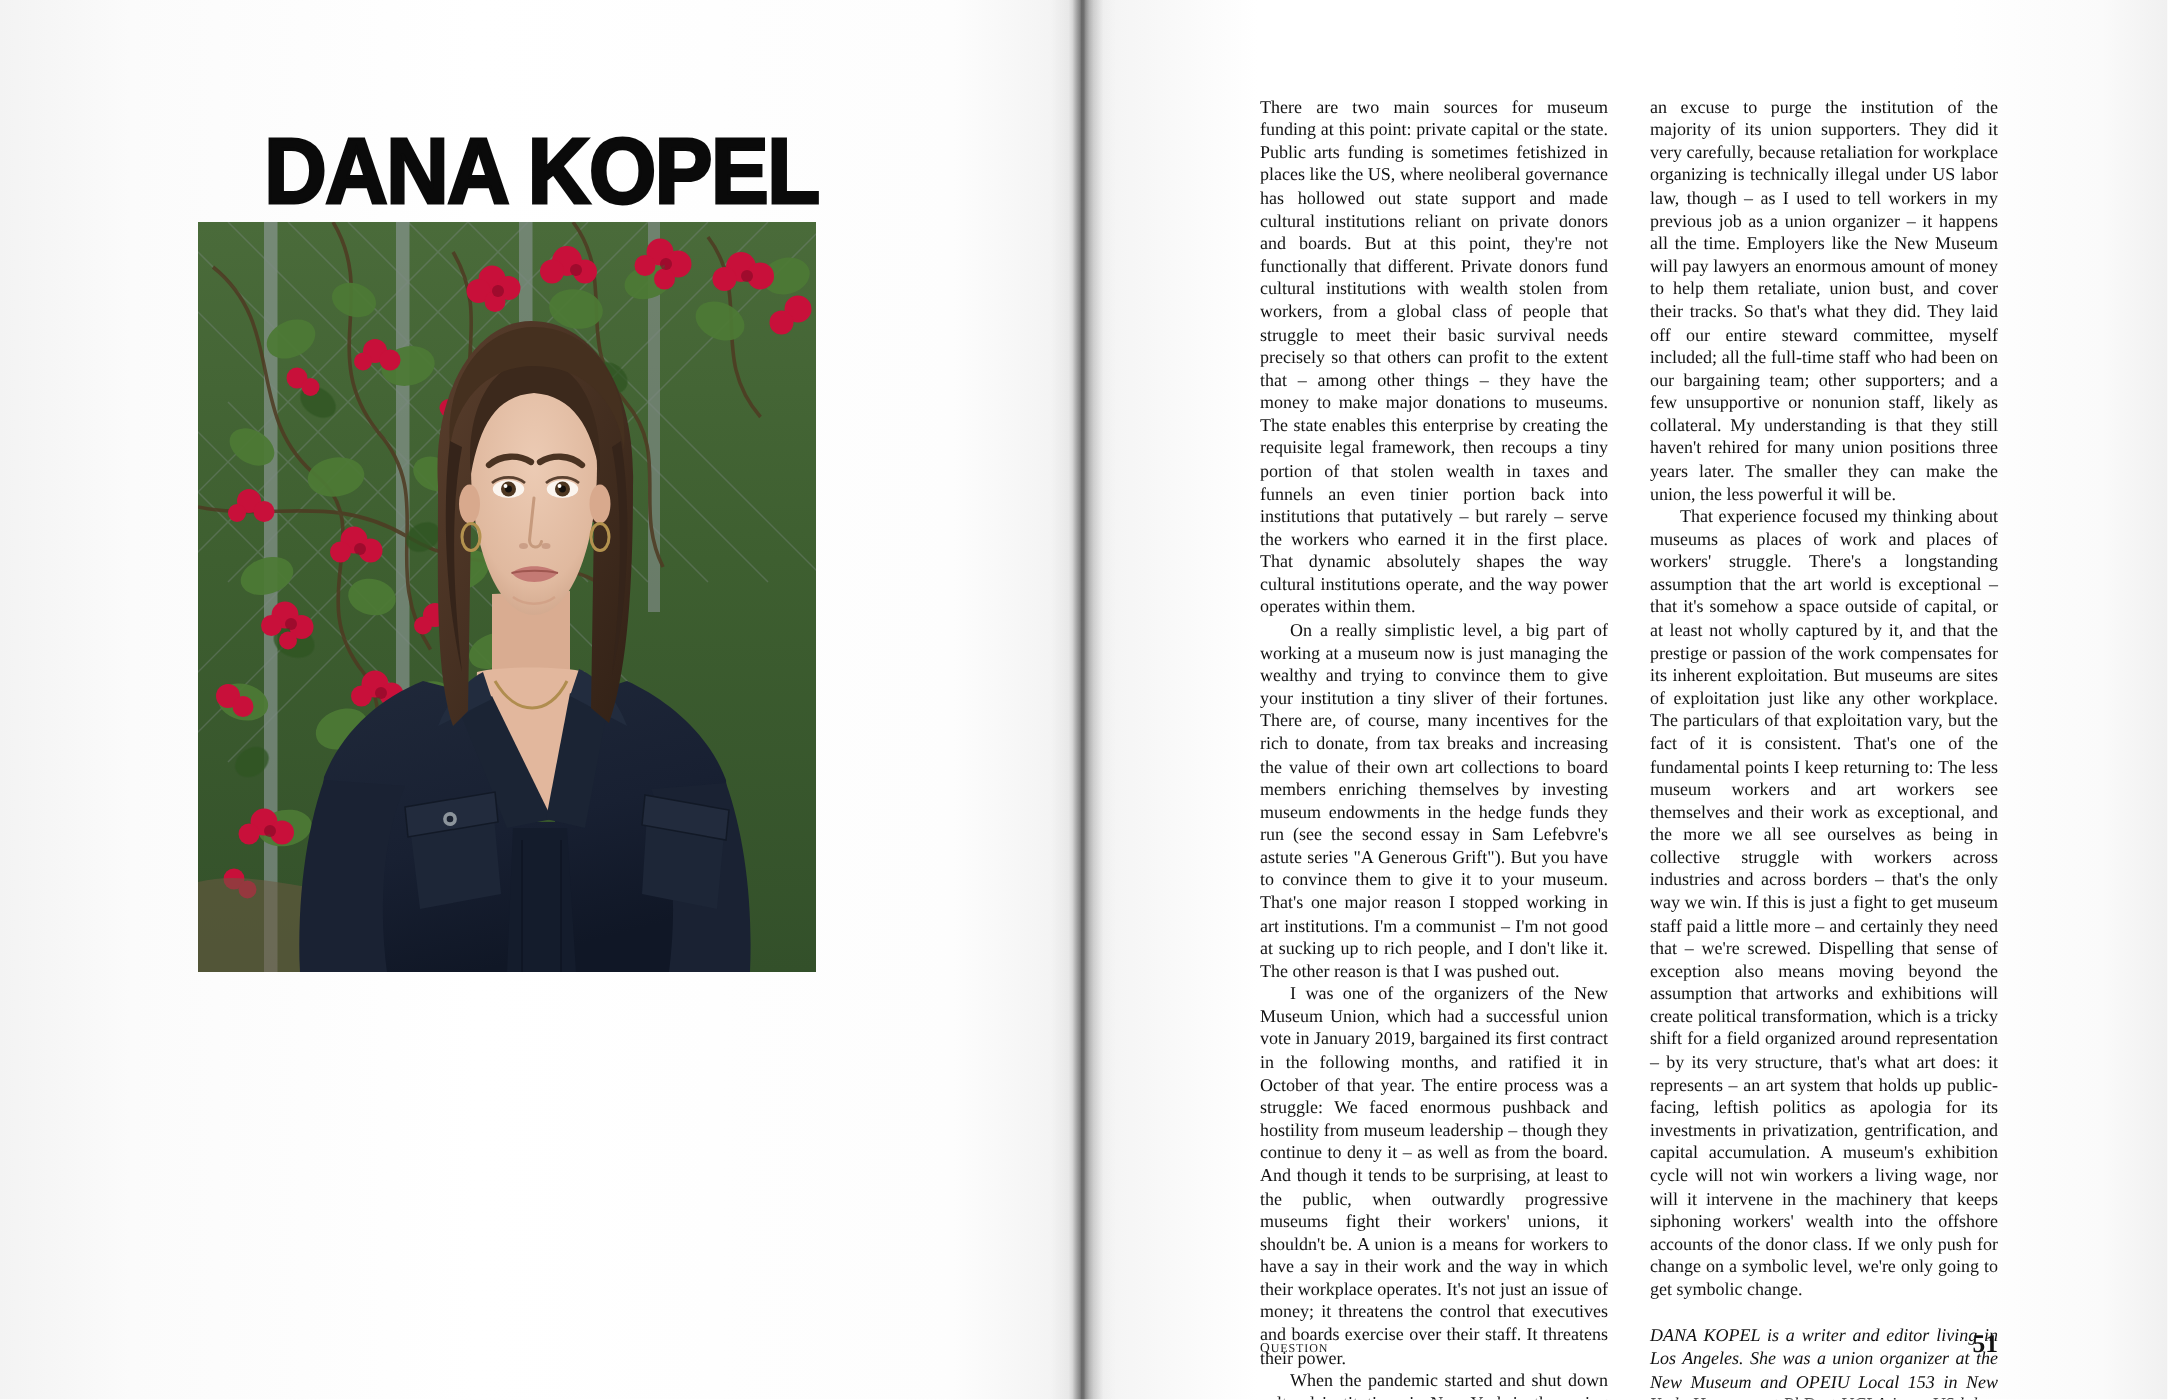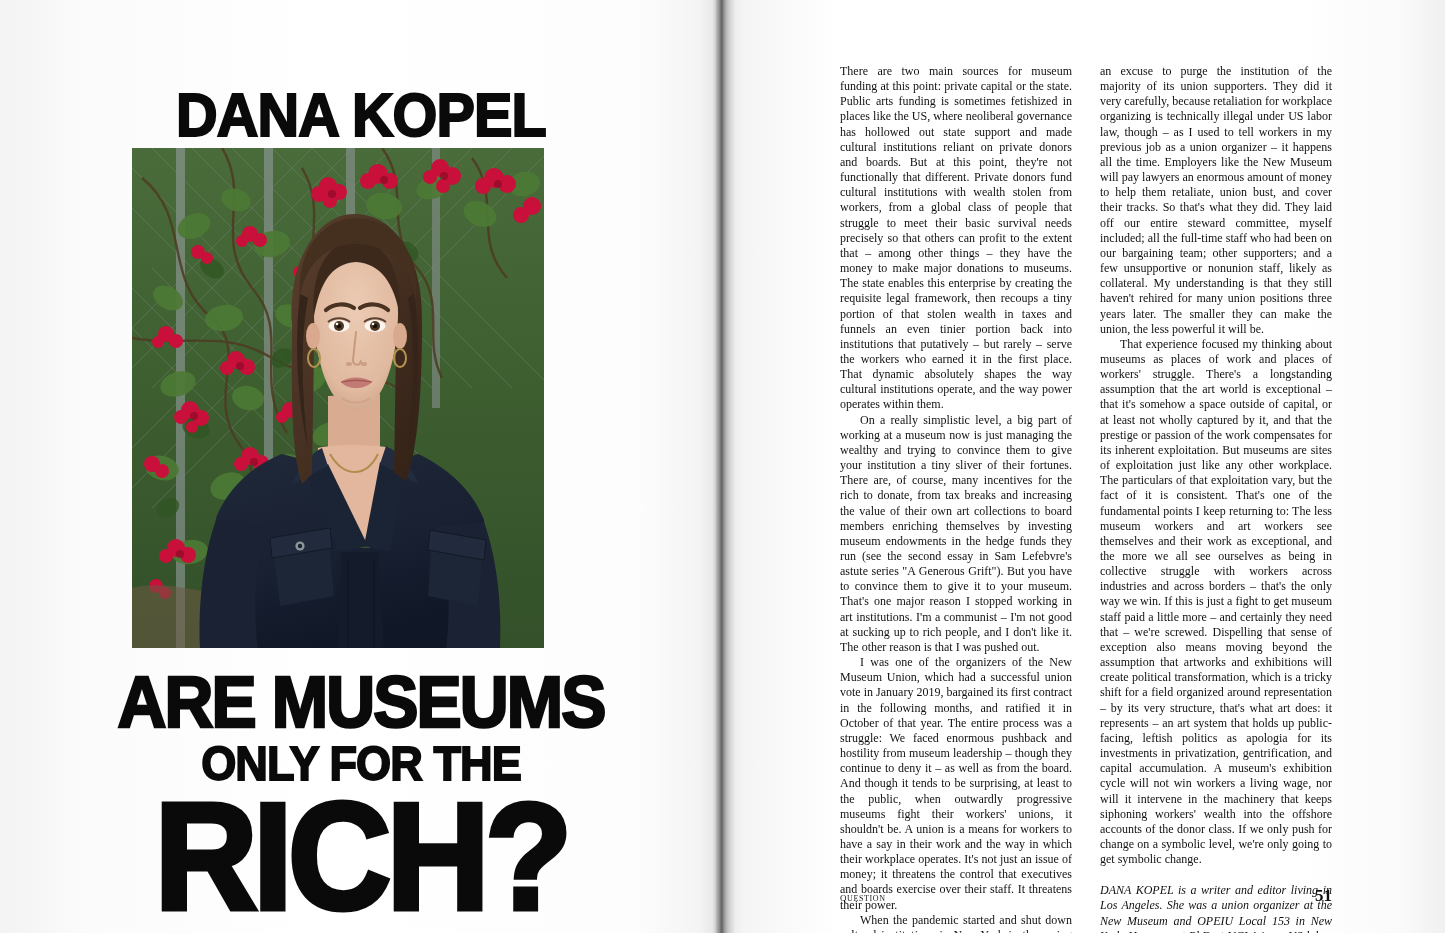--- a/index.html
+++ b/index.html
@@ -456,25 +456,20 @@
         <ellipse cx="217" cy="216" rx="3" ry="2" fill="#c0917a" opacity="0.7"></ellipse>
         <ellipse cx="232" cy="216" rx="3" ry="2" fill="#c0917a" opacity="0.7"></ellipse>
 
         <path d="M209 234 C216 228 232 228 240 234 C232 242 216 242 209 234 Z" fill="#c47a74"></path>
         <path d="M209 234 C218 232 231 232 240 234" stroke="#9e564f" stroke-width="1.2" fill="none"></path>
 
         <path d="M210 250 C218 256 230 256 238 250" stroke="#cf9d82" stroke-width="1.6" fill="none" opacity="0.7"></path>
       </svg>
     </div>
 
-    <div class="headline-block">
-      <div class="hl hl-1">ARE MUSEUMS</div>
-      <div class="hl hl-2">ONLY FOR THE</div>
-      <div class="hl hl-3">RICH?</div>
-    </div>
   </div>
 
   <div class="page-right">
     <div class="columns">
 
       <div class="col">
         <p>There are two main sources for museum funding at this point: private capital or the state. Public arts funding is sometimes fetishized in places like the US, where neoliberal governance has hollowed out state support and made cultural institutions reliant on private donors and boards. But at this point, they're not functionally that different. Private donors fund cultural institutions with wealth stolen from workers, from a global class of people that struggle to meet their basic survival needs precisely so that others can profit to the extent that – among other things – they have the money to make major donations to museums. The state enables this enterprise by creating the requisite legal framework, then recoups a tiny portion of that stolen wealth in taxes and funnels an even tinier portion back into institutions that putatively – but rarely – serve the workers who earned it in the first place. That dynamic absolutely shapes the way cultural institutions operate, and the way power operates within them.</p>
         <p>On a really simplistic level, a big part of working at a museum now is just managing the wealthy and trying to convince them to give your institution a tiny sliver of their fortunes. There are, of course, many incentives for the rich to donate, from tax breaks and increasing the value of their own art collections to board members enriching themselves by investing museum endowments in the hedge funds they run (see the second essay in Sam Lefebvre's astute series "A Generous Grift"). But you have to convince them to give it to your museum. That's one major reason I stopped working in art institutions. I'm a communist – I'm not good at sucking up to rich people, and I don't like it. The other reason is that I was pushed out.</p>
         <p>I was one of the organizers of the New Museum Union, which had a successful union vote in January 2019, bargained its first contract in the following months, and ratified it in October of that year. The entire process was a struggle: We faced enormous pushback and hostility from museum leadership – though they continue to deny it – as well as from the board. And though it tends to be surprising, at least to the public, when outwardly progressive museums fight their workers' unions, it shouldn't be. A union is a means for workers to have a say in their work and the way in which their workplace operates. It's not just an issue of money; it threatens the control that executives and boards exercise over their staff. It threatens their power.</p>
         <p>When the pandemic started and shut down cultural institutions in New York in the spring of 2020, New Museum management used the closure as</p>

